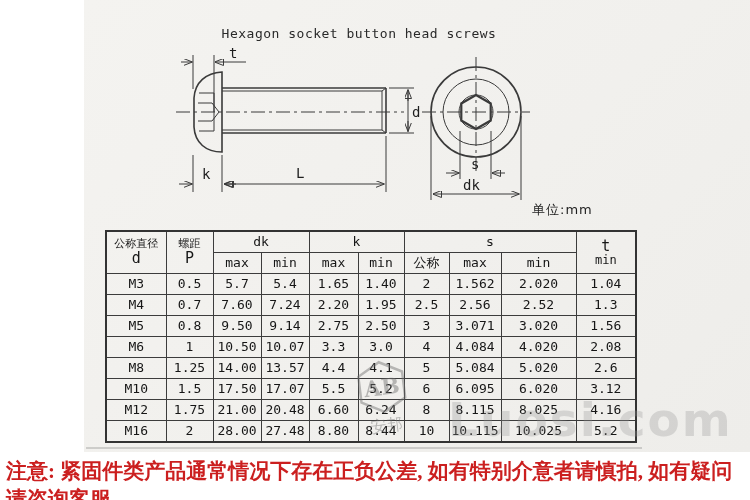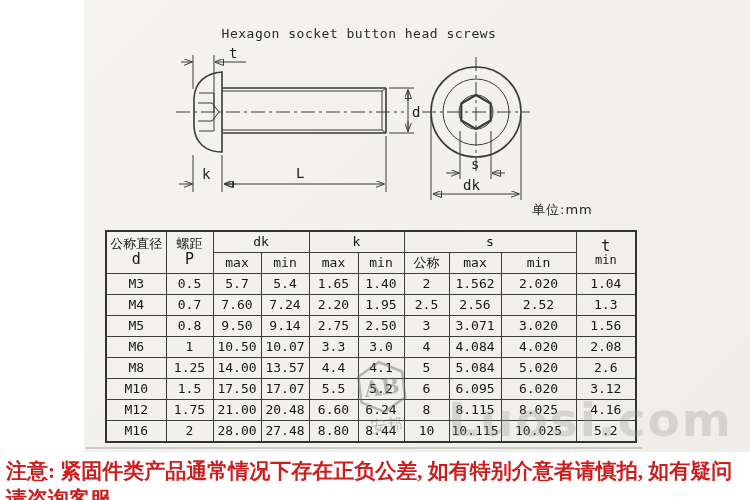--- a/index.html
+++ b/index.html
@@ -25,21 +25,21 @@
   
   #unit-label{position:absolute;left:532px;top:201px;font-size:13px;color:#1d1d1d;letter-spacing:1px;}
   
   #spec-table{position:absolute;left:105px;top:230px;border-collapse:collapse;table-layout:fixed;
      width:530px;background:transparent;}
   #spec-table th,#spec-table td{border:1px solid #3c3c3c;text-align:center;vertical-align:middle;
      padding:0;font-family:"DejaVu Sans Mono","Liberation Mono",monospace;
      font-size:13px;color:#161616;height:20px;line-height:1.1;}
   #spec-table{border:2px solid #333;}
   #spec-table th{font-weight:normal;}
-  .hdr-cn{font-size:13px;font-family:Liberation Sans, sans-serif;}
+  .hdr-cn{font-size:11px;font-family:Liberation Mono, monospace;}
   .hdr-sym{font-size:15px;}
   .hdr-sub{font-size:12px;}
   
   #table-underline{position:absolute;left:86px;top:447px;width:556px;height:2px;
      background:rgba(110,110,110,0.28);}
   
   #stamp-watermark{position:absolute;left:348px;top:358px;width:70px;height:78px;
      opacity:0.45;pointer-events:none;transform:rotate(-7deg);}
   #stamp-watermark text{fill:#6f6f6f;font-family:"DejaVu Serif","Liberation Serif",serif;stroke:none;}
   #site-watermark{position:absolute;left:448px;top:392px;width:300px;

